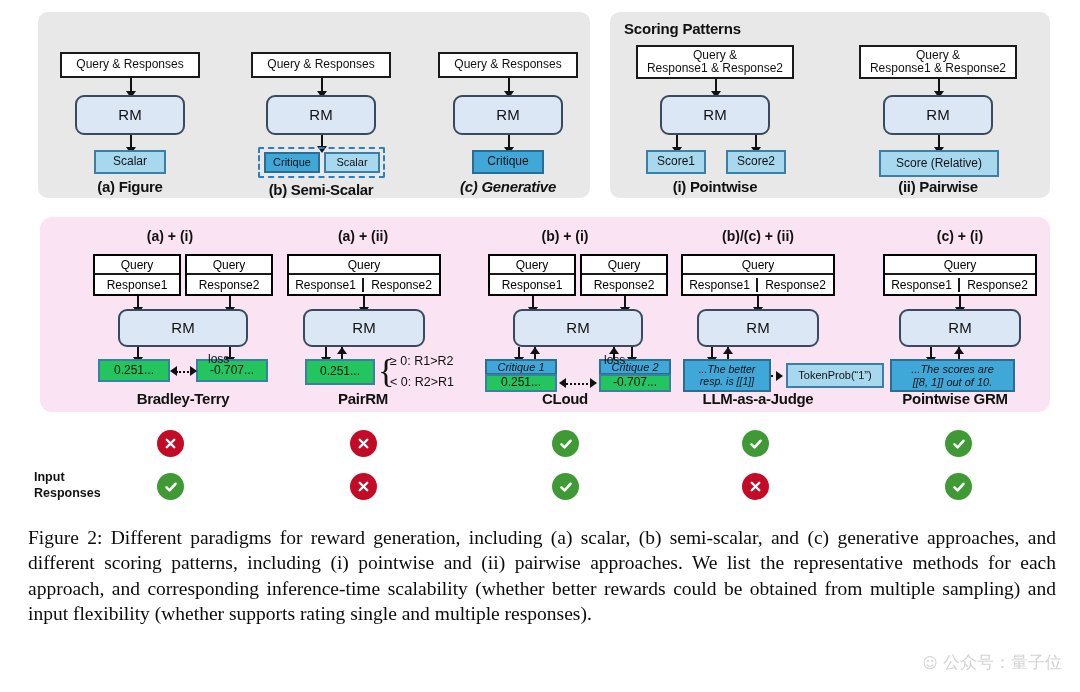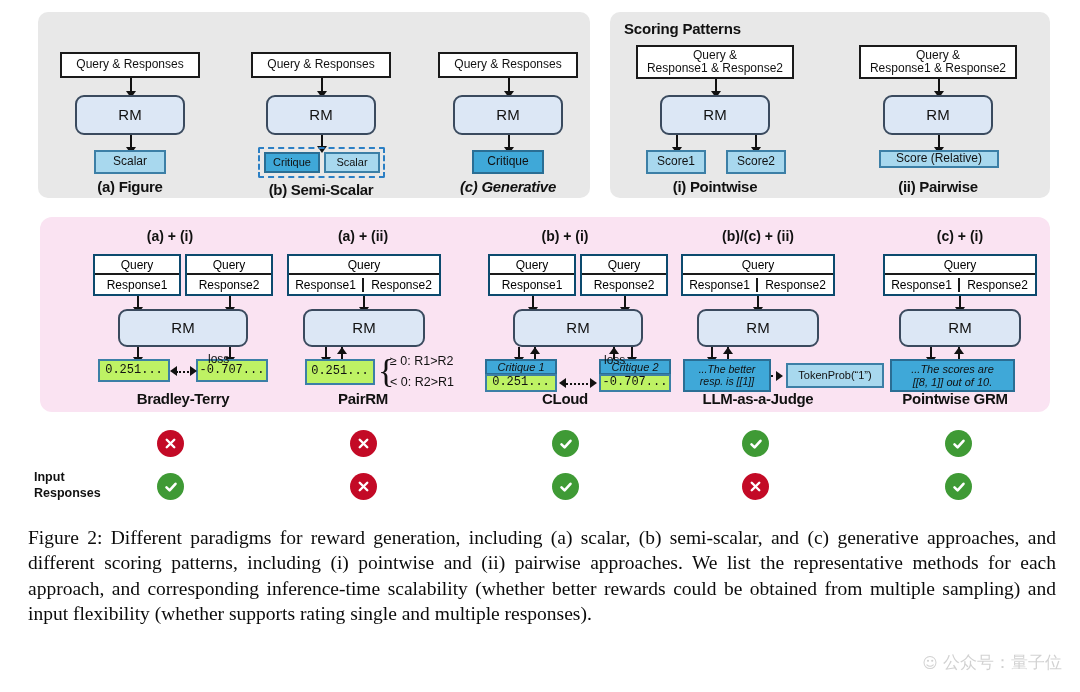--- a/index.html
+++ b/index.html
@@ -24,25 +24,25 @@
     display:flex;align-items:center;justify-content:center;
     text-align:center;line-height:1.12;color:#111;
   }
   .white-box{background:#ffffff;border:2px solid #1a1a1a;font-size:12px;}
   .rm-box{
     background:#dce7f5;border:2px solid #3a4a5e;border-radius:9px;
     font-size:15px;
   }
   .lightblue-box{background:#a8d8ee;border:2px solid #3c7fa6;font-size:12px;}
   .darkblue-box{background:#3fa8d8;border:2px solid #2a6e94;font-size:12px;}
-  .paleblue-box{background:#bef264;border:2px solid #3c7fa6;font-size:12px;font-family:Liberation Mono, monospace;}
+  .paleblue-box{background:#22c55e;border:2px solid #3c7fa6;font-size:12px;}
   .ital{font-style:italic;}
 
   
-  .qr-box{position:absolute;box-sizing:border-box;border:2px solid #0c4a6e;background:#fff;}
+  .qr-box{position:absolute;box-sizing:border-box;border:2px solid #000000;background:#fff;}
   .qr-top{box-sizing:border-box;border-bottom:2px solid #1a1a1a;font-size:12px;
     display:flex;align-items:center;justify-content:center;height:50%;}
   .qr-bot{box-sizing:border-box;font-size:12px;
     display:flex;align-items:center;justify-content:center;height:50%;}
 
   
   .arrow{position:absolute;}
   .arrow .shaft{position:absolute;background:#111;width:2px;left:0;top:0;}
   .arrow .head{
     position:absolute;width:0;height:0;left:-4px;
@@ -187,21 +187,21 @@
   </div>
   <div class="arrow" style="left:938px;top:79px;">
     <div class="shaft" style="height:14px;"></div>
       <div class="head" style="top:12px;"></div>
   </div>
   <div class="box rm-box" style="left:883px;top:95px;width:110px;height:40px;">RM</div>
   <div class="arrow" style="left:938px;top:135px;">
     <div class="shaft" style="height:14px;"></div>
       <div class="head" style="top:12px;"></div>
   </div>
-  <div class="box lightblue-box" style="left:879px;top:150px;width:120px;height:18px;">Score (Relative)</div>
+  <div class="box lightblue-box" style="left:879px;top:150px;width:120px;height:27px;">Score (Relative)</div>
   <div class="caption-lbl" style="left:859px;top:178px;width:158px;">(ii) Pairwise</div>
 
   <div class="ppanel" style="left:40px;top:217px;width:1010px;height:195px;"></div>
 
   <div class="combo-lbl" style="left:100px;top:228px;width:140px;">(a) + (i)</div>
 
   <div class="qr-box" style="left:93px;top:254px;width:88px;height:42px;">
     <div class="qr-top">Query</div>
     <div class="qr-bot">Response1</div>
   </div>

